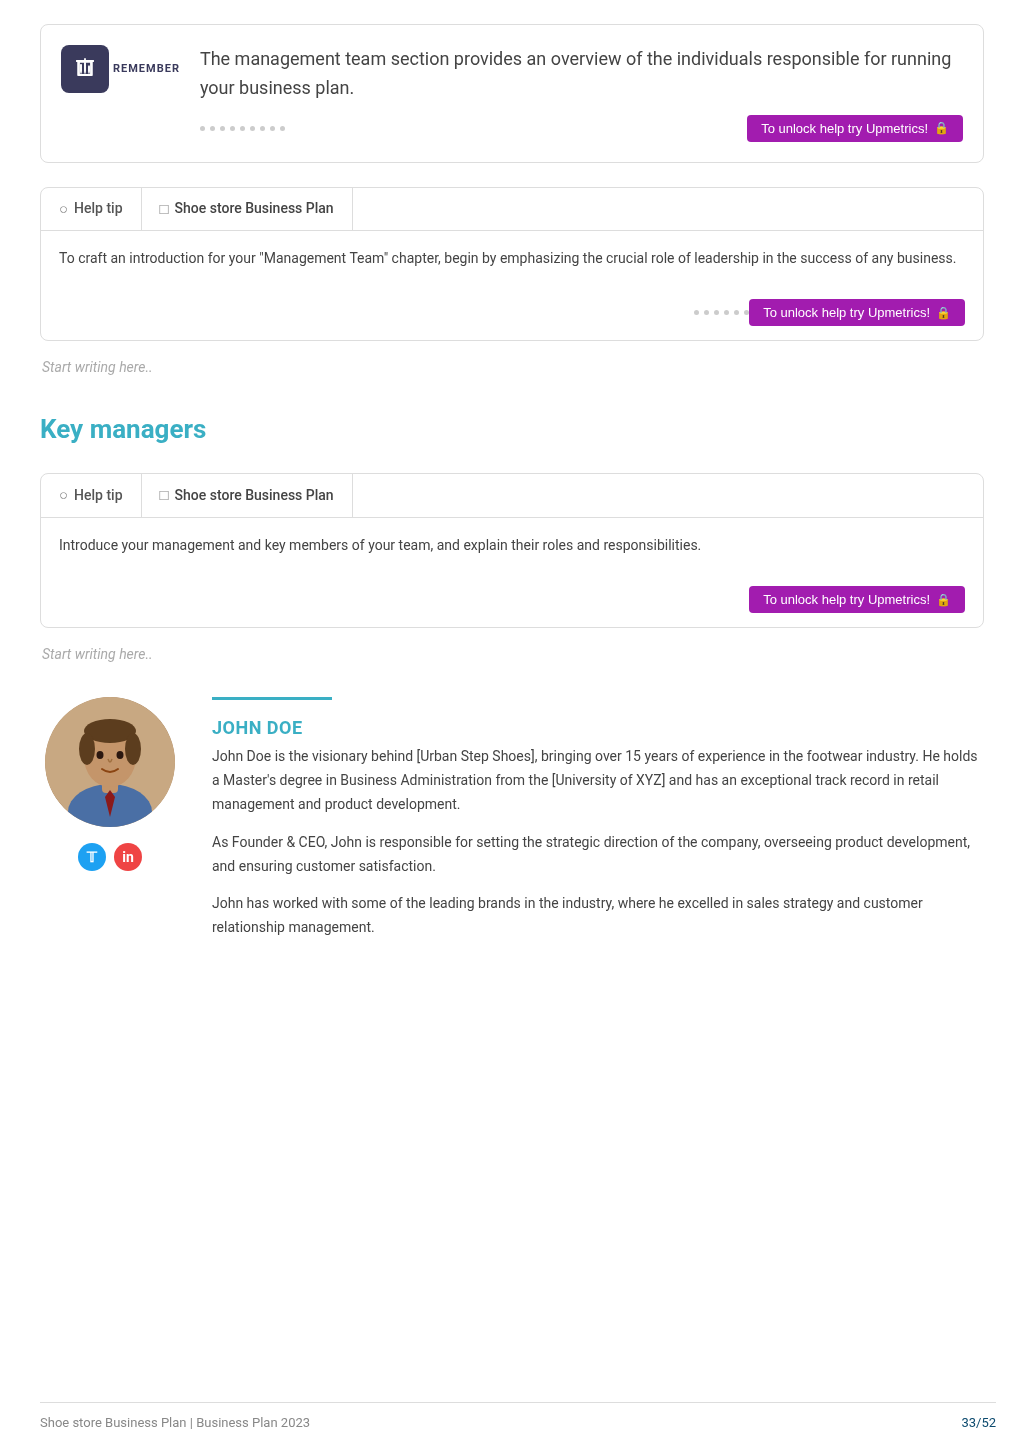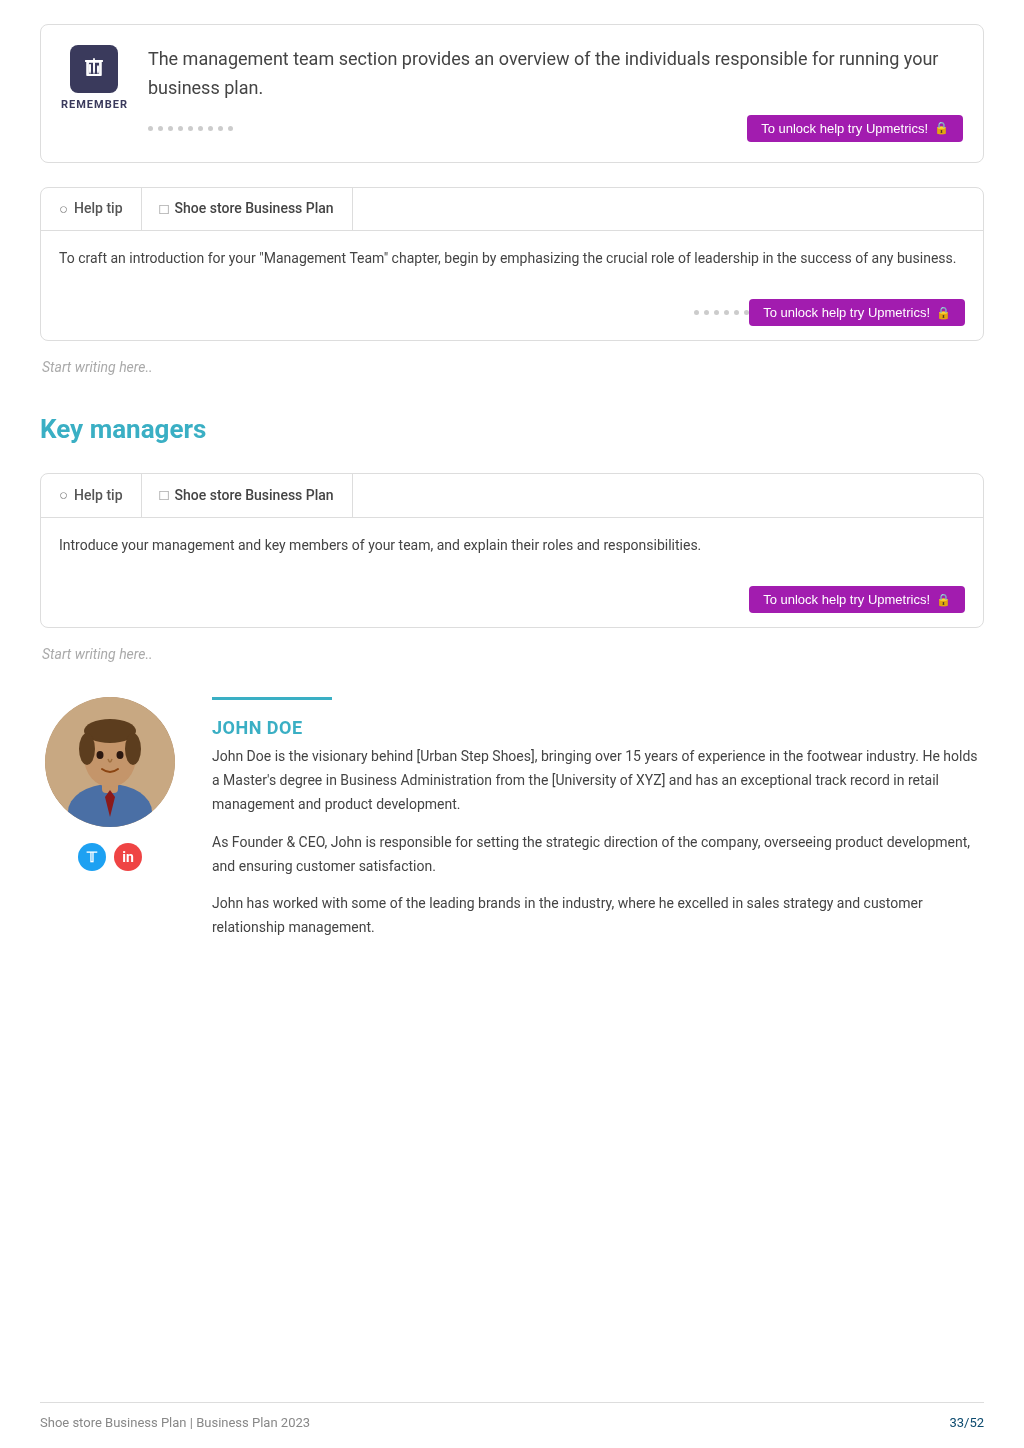--- a/index.html
+++ b/index.html
@@ -25,21 +25,21 @@
       border-radius: 8px;
       padding: 20px;
       display: flex;
       align-items: flex-start;
       gap: 20px;
       margin-bottom: 24px;
       background: #fff;
     }
     .remember-icon-wrap {
       display: flex;
-      flex-direction: column;
+      flex-direction: row;
       align-items: center;
       gap: 4px;
       min-width: 64px;
     }
     .remember-icon {
       width: 48px;
       height: 48px;
       background: #3a3a5c;
       border-radius: 8px;
       display: flex;
@@ -236,21 +236,21 @@
       color: #444;
       line-height: 1.7;
       margin-bottom: 14px;
     }
 
     
     .page-footer {
       position: absolute;
       bottom: 16px;
       left: 40px;
-      right: 40px;
+      right: 28px;
       display: flex;
       justify-content: space-between;
       border-top: 1px solid #ddd;
       padding-top: 10px;
     }
     .footer-left {
       font-size: 13px;
       color: #888;
     }
     .footer-right {

